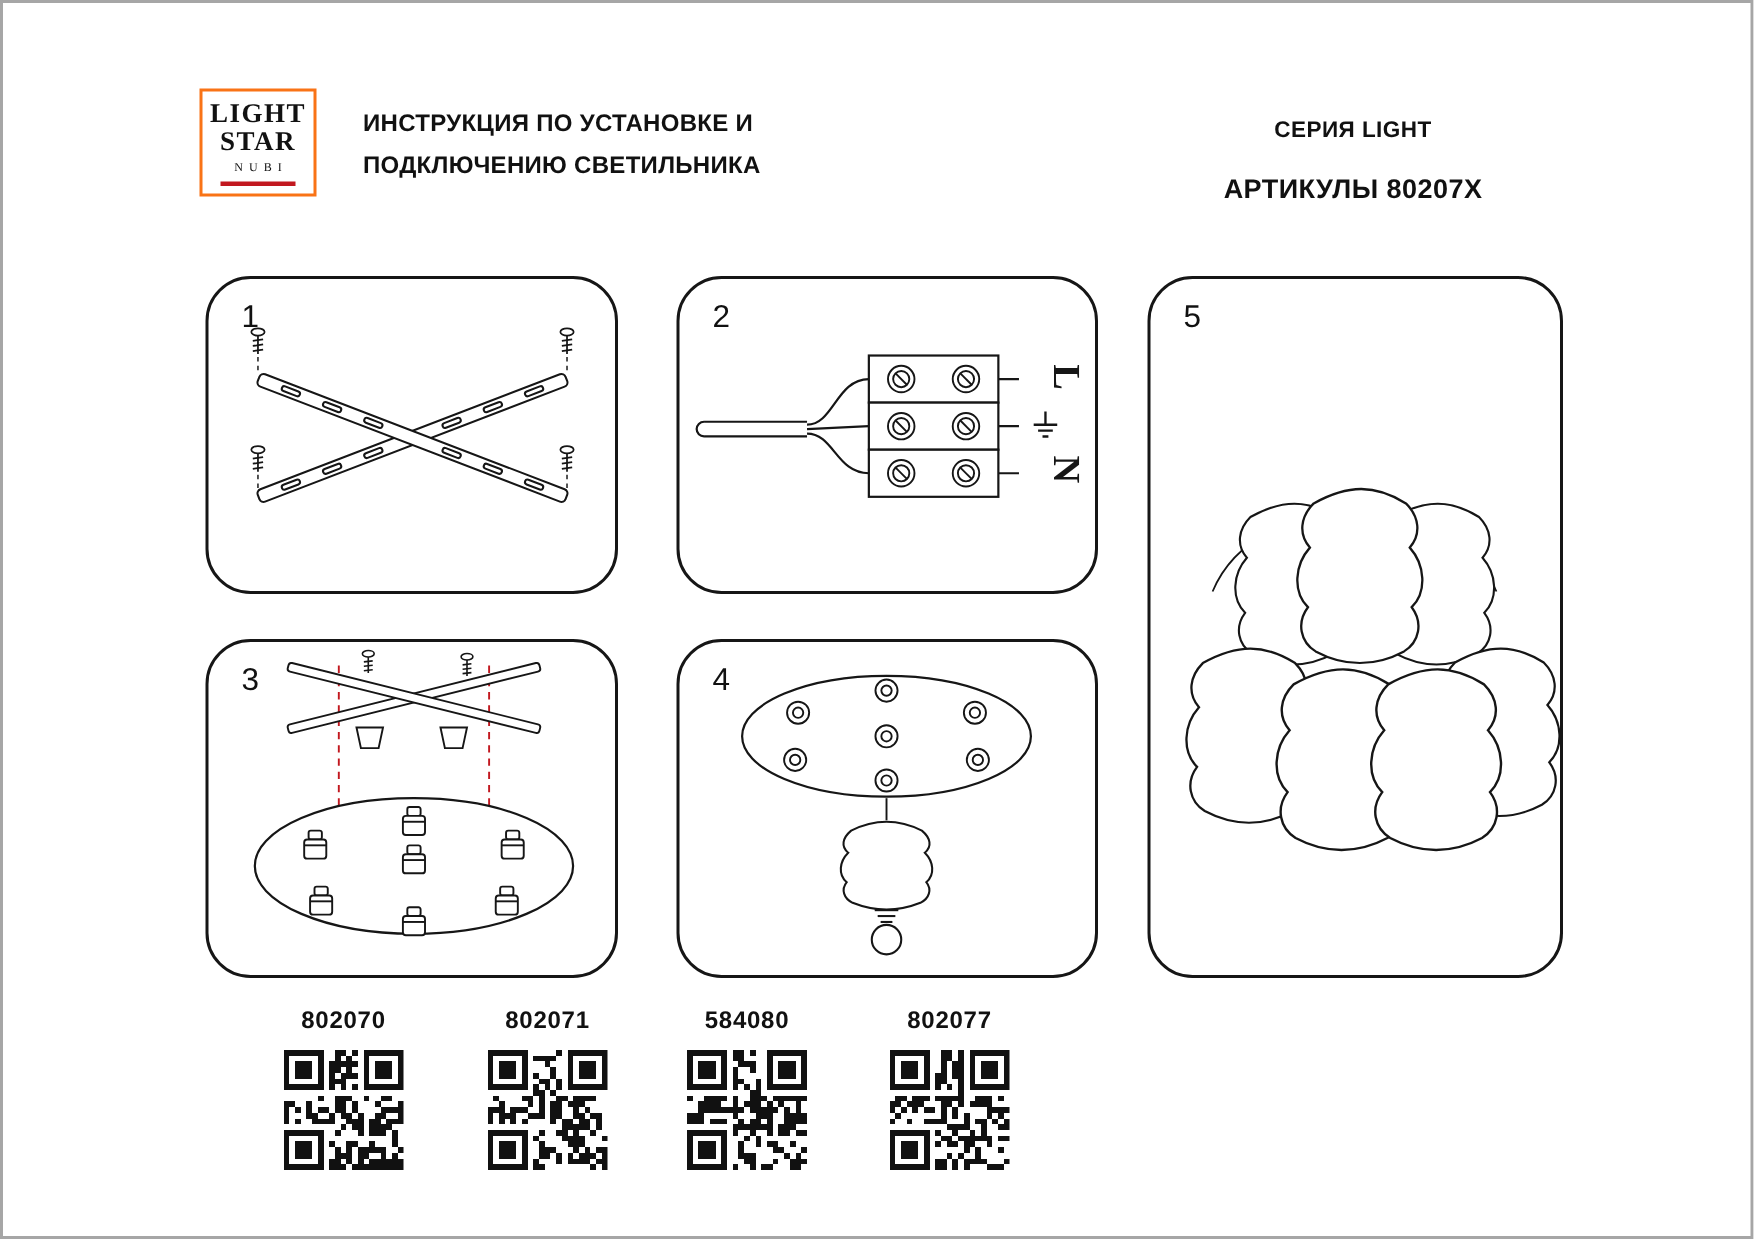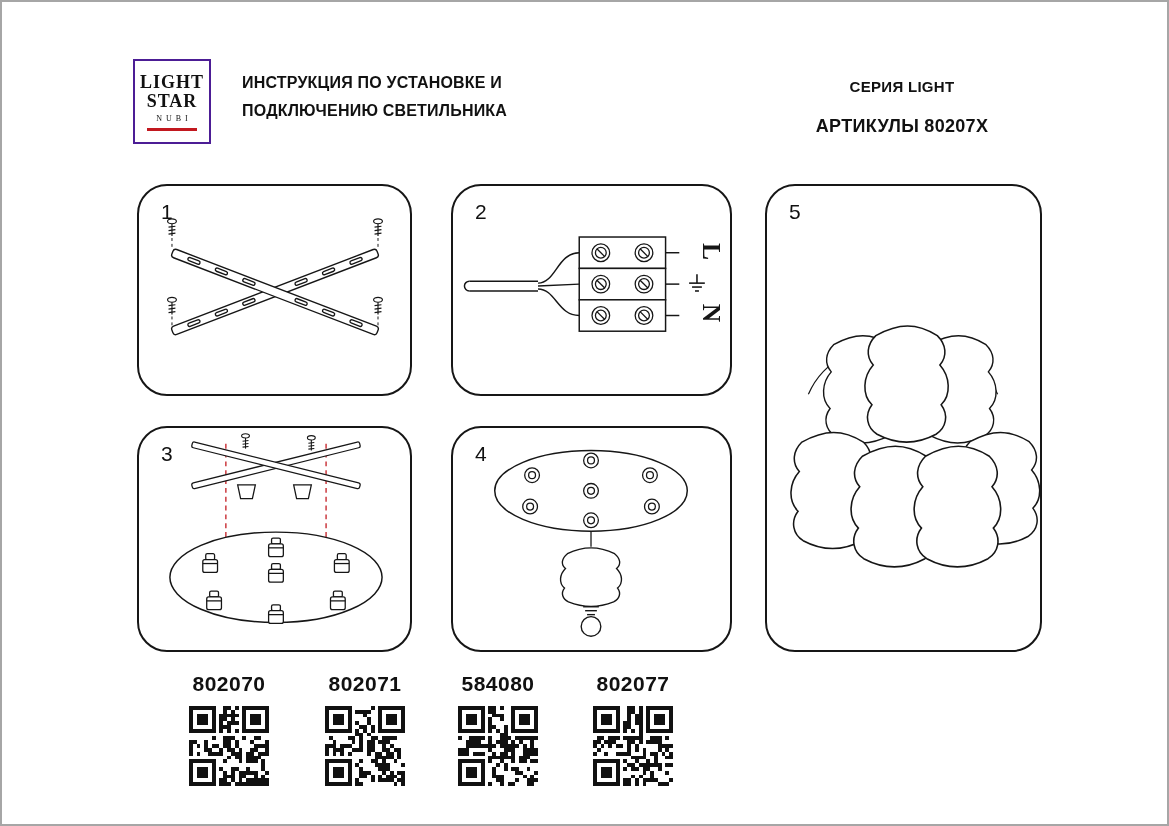--- a/index.html
+++ b/index.html
@@ -1,21 +1,21 @@
 <!DOCTYPE html>
 <html><head>
 <meta charset="utf-8">
 <style>
   html,body{margin:0;padding:0;background:#e8e8e8;}
   body{font-family:"Liberation Sans",sans-serif;color:#111;}
   .sheet{position:relative;width:1169px;height:826px;margin:0 auto;background:#fff;
          border:2px solid #a6a6a6;box-sizing:border-box;overflow:hidden;}
 
   
-  .logo{position:absolute;left:131px;top:57px;width:78px;height:85px;border:2px solid #4c1d95;
+  .logo{position:absolute;left:131px;top:57px;width:78px;height:72px;border:2px solid #f97316;
         box-sizing:border-box;display:flex;flex-direction:column;align-items:center;justify-content:center;
         font-family:"Liberation Serif",serif;}
   .logo-line{font-size:18px;font-weight:bold;letter-spacing:1px;line-height:19px;}
   .logo-sub{font-size:8px;letter-spacing:4px;margin-top:3px;margin-left:4px;}
   .logo-rule{width:50px;height:3px;background:#c2181f;margin-top:5px;}
 
   .title{position:absolute;left:240px;top:67px;font-size:16px;font-weight:bold;line-height:28px;letter-spacing:.2px;}
   .series-box{position:absolute;left:780px;top:76px;width:240px;text-align:center;}
   .series{font-size:15px;font-weight:bold;letter-spacing:.3px;}
   .articles-label{font-size:18px;font-weight:bold;margin-top:21px;letter-spacing:.3px;}
@@ -25,21 +25,21 @@
   .panel .num{position:absolute;left:22px;top:14px;font-size:21px;z-index:2;}
   .fig{position:absolute;left:0;top:0;width:100%;height:100%;}
   #p1{left:135px;top:182px;width:275px;height:212px;}
   #p2{left:449px;top:182px;width:281px;height:212px;}
   #p3{left:135px;top:424px;width:275px;height:226px;}
   #p4{left:449px;top:424px;width:281px;height:226px;}
   #p5{left:763px;top:182px;width:277px;height:468px;}
 
   
   .article{position:absolute;top:670px;width:124px;text-align:center;}
-  .article .code{font-size:21px;font-weight:bold;letter-spacing:.5px;}
+  .article .code{font-size:16px;font-weight:bold;letter-spacing:.5px;}
   .qr{width:80px;height:80px;margin:10px auto 0;display:block;}
   #a1{left:165px;} #a2{left:301px;} #a3{left:434px;} #a4{left:569px;}
 </style>
 </head>
 <body>
 
 <div class="sheet">
 
   <div class="logo">
     <div class="logo-line">LIGHT</div>

